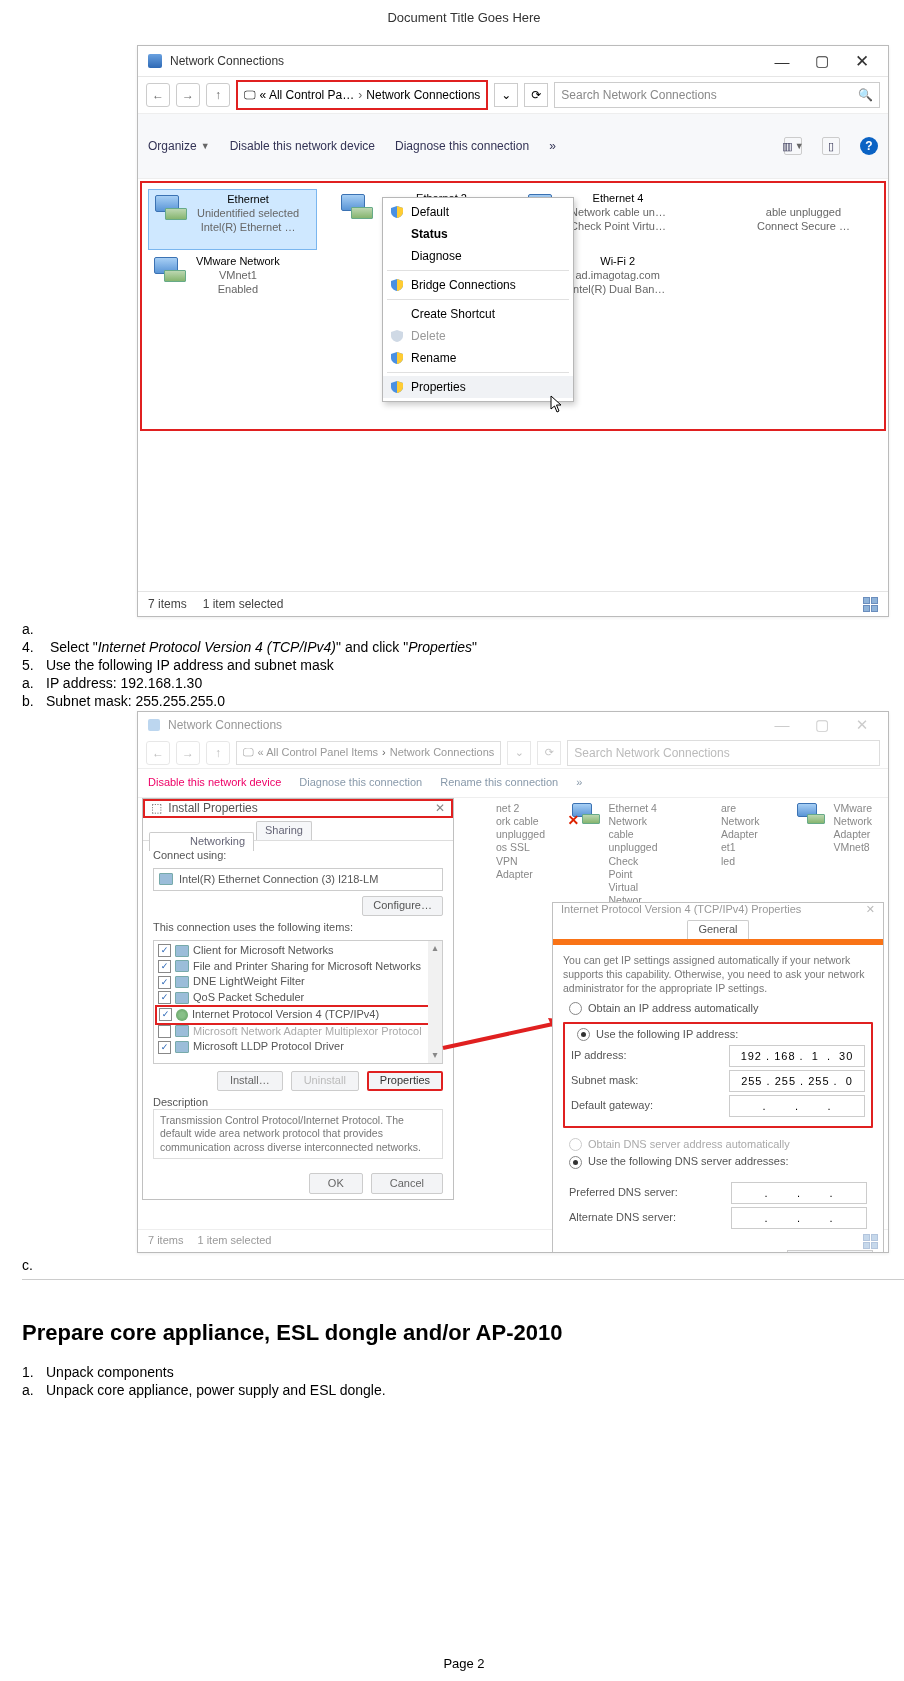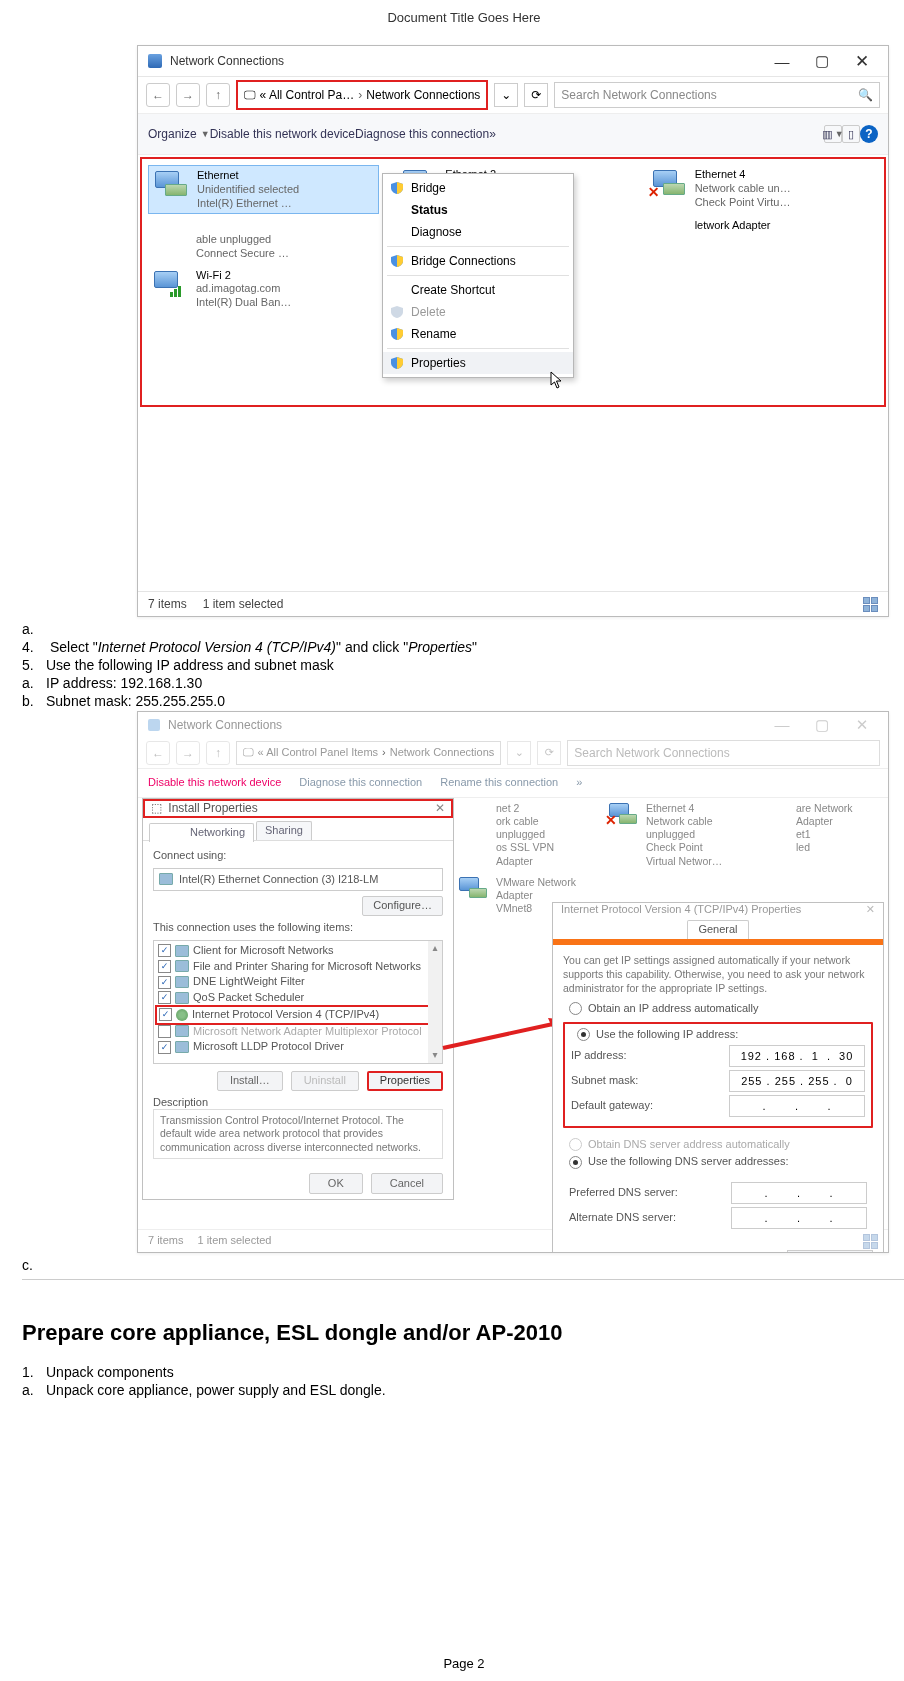--- a/index.html
+++ b/index.html
@@ -108,21 +108,22 @@
     align-items: center;
     padding: 0 6px;
     color: #888;
     font-size: 12px;
     gap: 4px;
   }
   .s1-toolbar {
     height: 32px;
     display: flex;
     align-items: center;
-    padding: 4px 10px;
+    gap: 20px;
+    padding: 16px 10px;
     font-size: 12px;
     color: #335;
     border-top: 1px solid #eee;
     border-bottom: 1px solid #eee;
     background: #f7f8fa;
   }
   .tb-item { display: flex; align-items: center; gap: 4px; }
   .tb-chev { font-size: 9px; color: #666; }
   .tb-spacer { flex: 1; }
   .tb-icon { width: 16px; height: 16px; display: inline-flex; align-items: center; justify-content: center; border: 1px solid #ccc; border-radius: 2px; font-size: 11px; }
@@ -138,22 +139,23 @@
     top: 2px;
     left: 2px;
     right: 2px;
     border: 2px solid #e02020;
     padding: 6px;
     height: 250px;
     box-sizing: border-box;
   }
   .adapter-grid {
     display: grid;
-    grid-template-columns: 1fr 1fr 1fr;
+    grid-template-columns: 1fr 1fr 1fr 1fr;
     gap: 2px 18px;
+    text-align: center;
   }
   .adapter {
     display: flex;
     align-items: flex-start;
     gap: 8px;
     padding: 3px 4px;
     font-size: 11px;
     line-height: 1.25;
   }
   .adapter.selected {
@@ -272,21 +274,21 @@
     display: flex; align-items: center;
     padding: 0 6px;
     border: 2px solid #e02020;
     font-size: 12px;
     color: #555;
     gap: 6px;
   }
   .dlg-x { margin-left:auto; color:#888; }
   .eth-tabs { display: flex; border-bottom: 1px solid #ddd; padding: 3px 6px 0 6px; gap: 2px; font-size: 11px; }
   .eth-tab { border: 1px solid #ccc; border-bottom: none; padding: 2px 8px; background: #f6f7f9; border-radius: 2px 2px 0 0; color:#667; }
-  .eth-tab.active { background: #fff; position: relative; top: 2px; padding-left: 40px; }
+  .eth-tab.active { background: #fff; position: relative; top: 11px; padding-left: 40px; }
   .eth-body { padding: 8px 10px; display: flex; flex-direction: column; gap: 5px; font-size: 11px; color:#555; }
   .connect-box { border: 1px solid #ccc; padding: 4px 5px; display: flex; align-items: center; gap: 6px; }
   .conf-btn { margin-left: auto; align-self: flex-end; border: 1px solid #ccc; background: #f3f4f6; padding: 2px 10px; font-size: 11px; border-radius: 2px; }
   .items-box { border: 1px solid #ccc; height: 122px; overflow: hidden; position: relative; }
   .items-scroll { position: absolute; right: 0; top: 0; bottom: 0; width: 14px; background: #f1f1f1; display:flex; flex-direction:column; justify-content:space-between; align-items:center; font-size:10px; color:#888; }
   .items-scroll span { padding: 1px 0; }
   .items-box ul { list-style: none; margin: 2px 2px; padding: 0; }
   .items-box li { display: flex; align-items: center; gap: 4px; padding: 1px 2px; }
   .cb { width: 11px; height: 11px; border: 1px solid #888; display: inline-flex; align-items: center; justify-content: center; font-size: 9px; color: #2360b3; }
   .item-icon { width: 12px; height: 10px; background: #9bbdd9; border: 1px solid #7aa; border-radius: 1px; }
@@ -487,21 +489,21 @@
       </div>
 
       <div class="ctxmenu">
         <div class="ctxitem">
           <span class="shield">
             <svg viewBox="0 0 12 12">
                 <path d="M6 0 L12 2 V6 C12 9 9 11.5 6 12 C3 11.5 0 9 0 6 V2 Z" fill="#4a90e2"></path>
                 <path d="M6 0 L12 2 V6 C12 9 9 11.5 6 12 Z" fill="#ffcc33"></path>
               </svg>
           </span>
-          <span>Bridge</span>
+          <span>Default</span>
         </div>
         <div class="ctxitem bold">
           <span style="width:12px;"></span>
           <span>Status</span>
         </div>
         <div class="ctxitem">
           <span style="width:12px;"></span>
           <span>Diagnose</span>
         </div>
         <div class="ctxsep"></div>
@@ -615,21 +617,21 @@
       <div class="s2-toolbar">
         <span style="color:#e06;">Disable this network device</span>
         <span>Diagnose this connection</span>
         <span>Rename this connection</span>
         <span>»</span>
       </div>
 
       <div class="s2-body">
 
         <div class="adapters2">
-          <div style="display:grid; grid-template-columns: 1fr 1fr 1fr; gap: 4px 20px;">
+          <div style="display:grid; grid-template-columns: 1fr 1fr 1fr 1fr; gap: 4px 20px;">
             <div class="adp2">
               <div class="adp-icon"></div>
               <div>
                 <div>net 2</div>
                 <div>ork cable unplugged</div>
                 <div>os SSL VPN Adapter</div>
               </div>
             </div>
             <div class="adp2">
               <div class="adp-icon">

